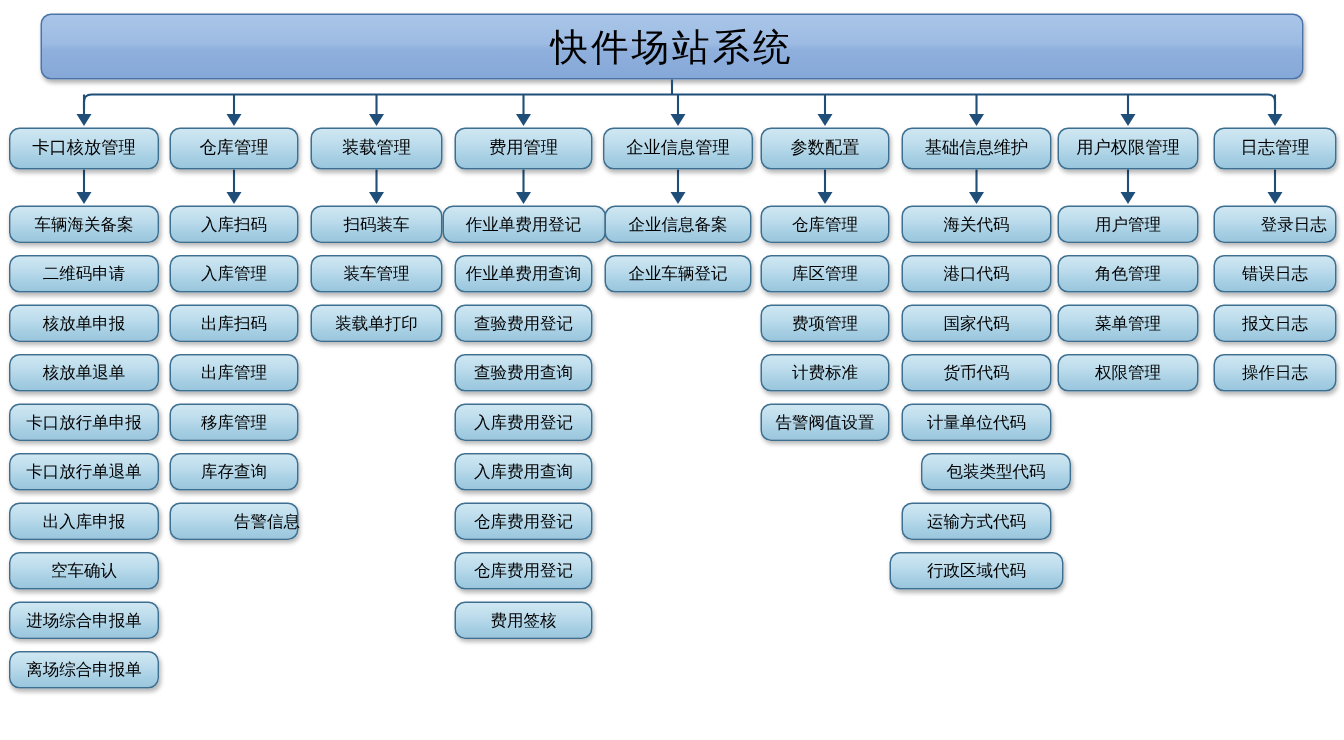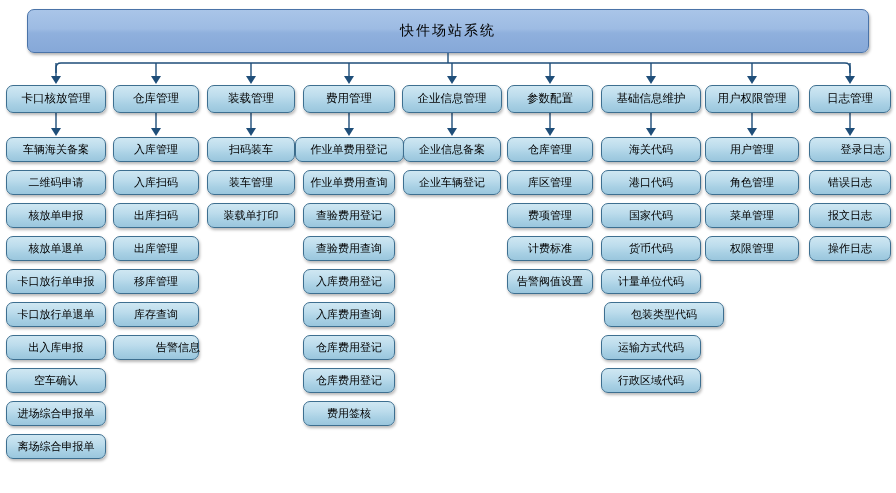--- a/index.html
+++ b/index.html
@@ -32,21 +32,21 @@
     box-sizing: border-box;
     border: 1px solid #4a73a8;
     border-radius: 7px;
     background: linear-gradient(to bottom, #a9c5e8 0%, #9dbbe3 45%, #8fb0dd 55%, #86a8d8 100%);
     box-shadow: 1px 2px 3px rgba(0,0,0,0.30);
     display: flex;
     align-items: center;
     justify-content: center;
   }
   .root-title {
-    font-size: 14px;
+    font-size: 25px;
     color: #000000;
     letter-spacing: 2px;
     font-family: "DejaVu Serif", "Liberation Serif", serif;
     font-weight: normal;
   }
 
   
   #connectors {
     position: absolute;
     left: 0; top: 0;
@@ -178,24 +178,24 @@
         </div>
         <div class="node child" style="width: 100px;">
           <span class="lbl">离场综合申报单</span>
         </div>
       </div>
       <div class="column" style="left: 113px; width: 86px;">
         <div class="node header" style="width: 86px;">
           <span class="lbl">仓库管理</span>
         </div>
         <div class="node child" style="width: 86px;">
+          <span class="lbl">入库扫码</span>
+        </div>
+        <div class="node child" style="width: 86px;">
           <span class="lbl">入库管理</span>
-        </div>
-        <div class="node child" style="width: 86px;">
-          <span class="lbl">入库扫码</span>
         </div>
         <div class="node child" style="width: 86px;">
           <span class="lbl">出库扫码</span>
         </div>
         <div class="node child" style="width: 86px;">
           <span class="lbl">出库管理</span>
         </div>
         <div class="node child" style="width: 86px;">
           <span class="lbl">移库管理</span>
         </div>
@@ -295,27 +295,27 @@
         </div>
         <div class="node child" style="width: 100px;">
           <span class="lbl">国家代码</span>
         </div>
         <div class="node child" style="width: 100px;">
           <span class="lbl">货币代码</span>
         </div>
         <div class="node child" style="width: 100px;">
           <span class="lbl">计量单位代码</span>
         </div>
-        <div class="node child" style="width: 120px; margin-left: 26px;">
+        <div class="node child" style="width: 100px; margin-left: 26px;">
           <span class="lbl">包装类型代码</span>
         </div>
         <div class="node child" style="width: 100px;">
           <span class="lbl">运输方式代码</span>
         </div>
-        <div class="node child" style="width: 100px;">
+        <div class="node child" style="width: 116px;">
           <span class="lbl">行政区域代码</span>
         </div>
       </div>
       <div class="column" style="left: 705px; width: 94px;">
         <div class="node header" style="width: 94px;">
           <span class="lbl">用户权限管理</span>
         </div>
         <div class="node child" style="width: 94px;">
           <span class="lbl">用户管理</span>
         </div>

